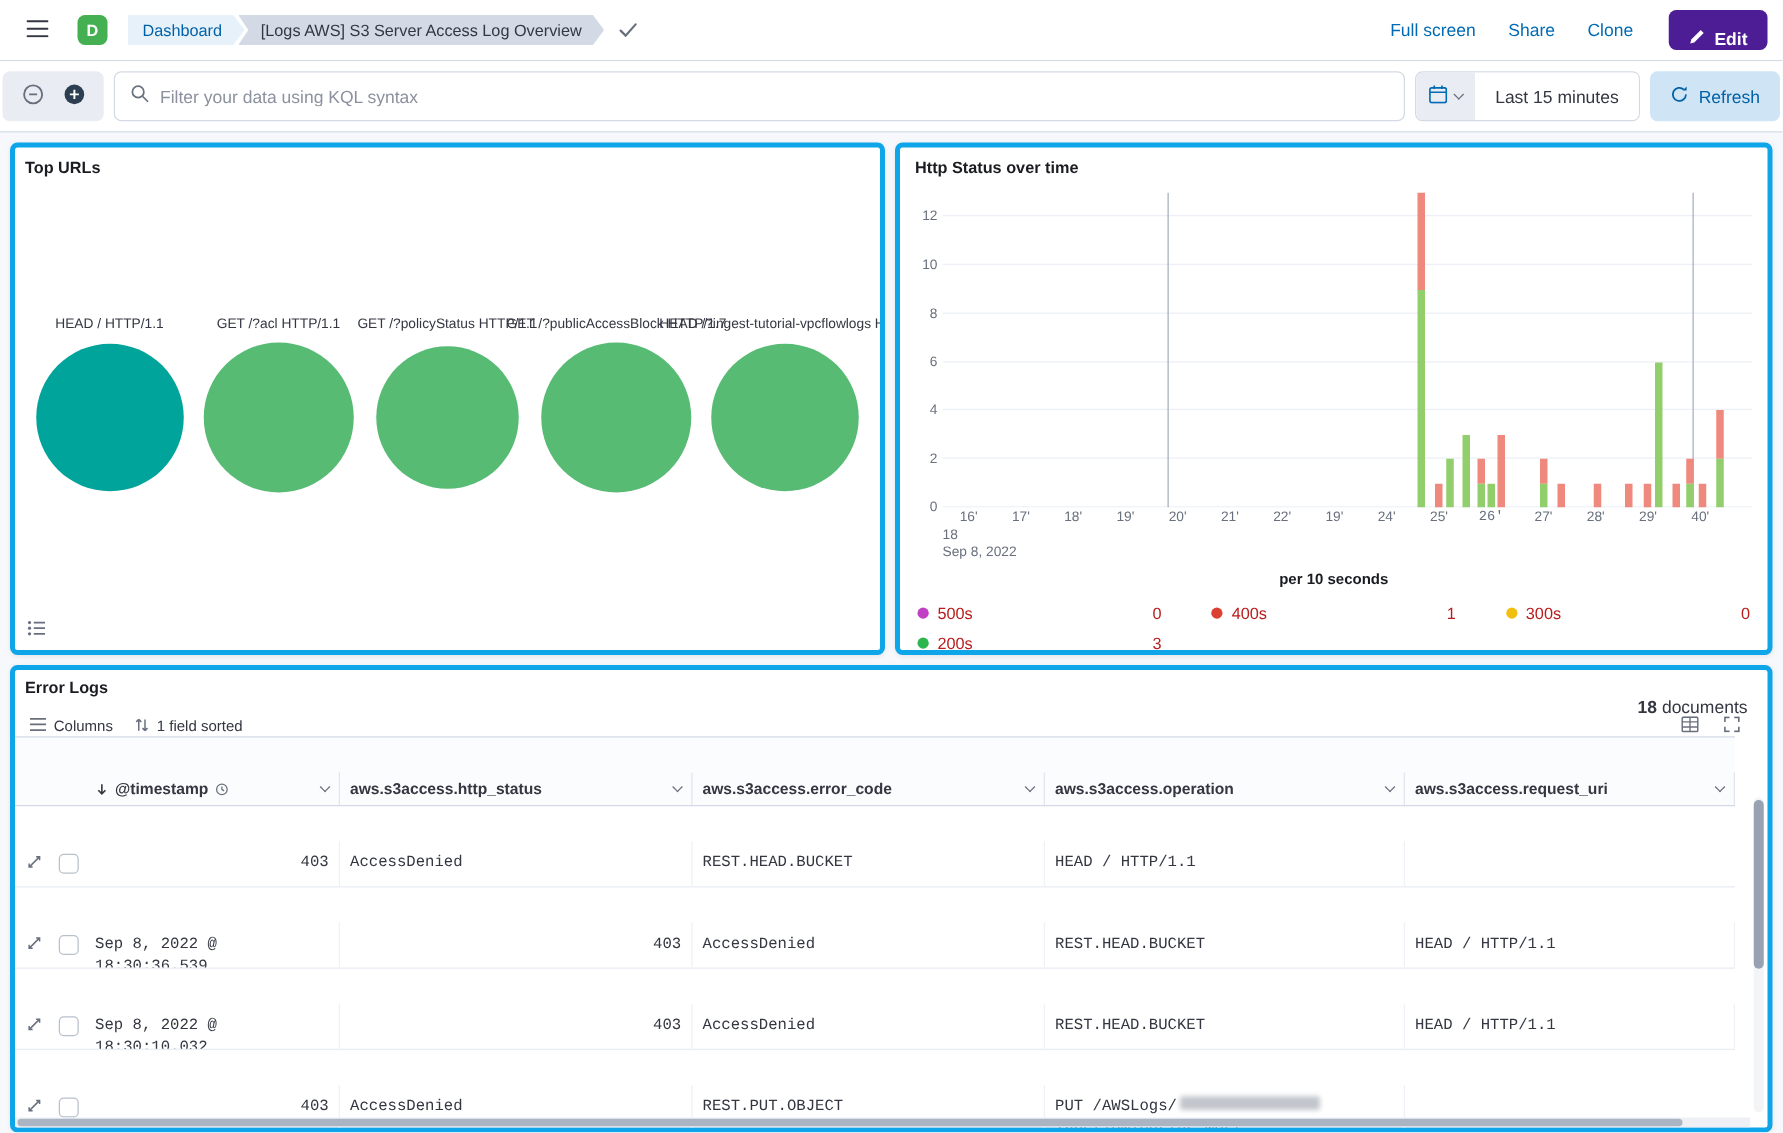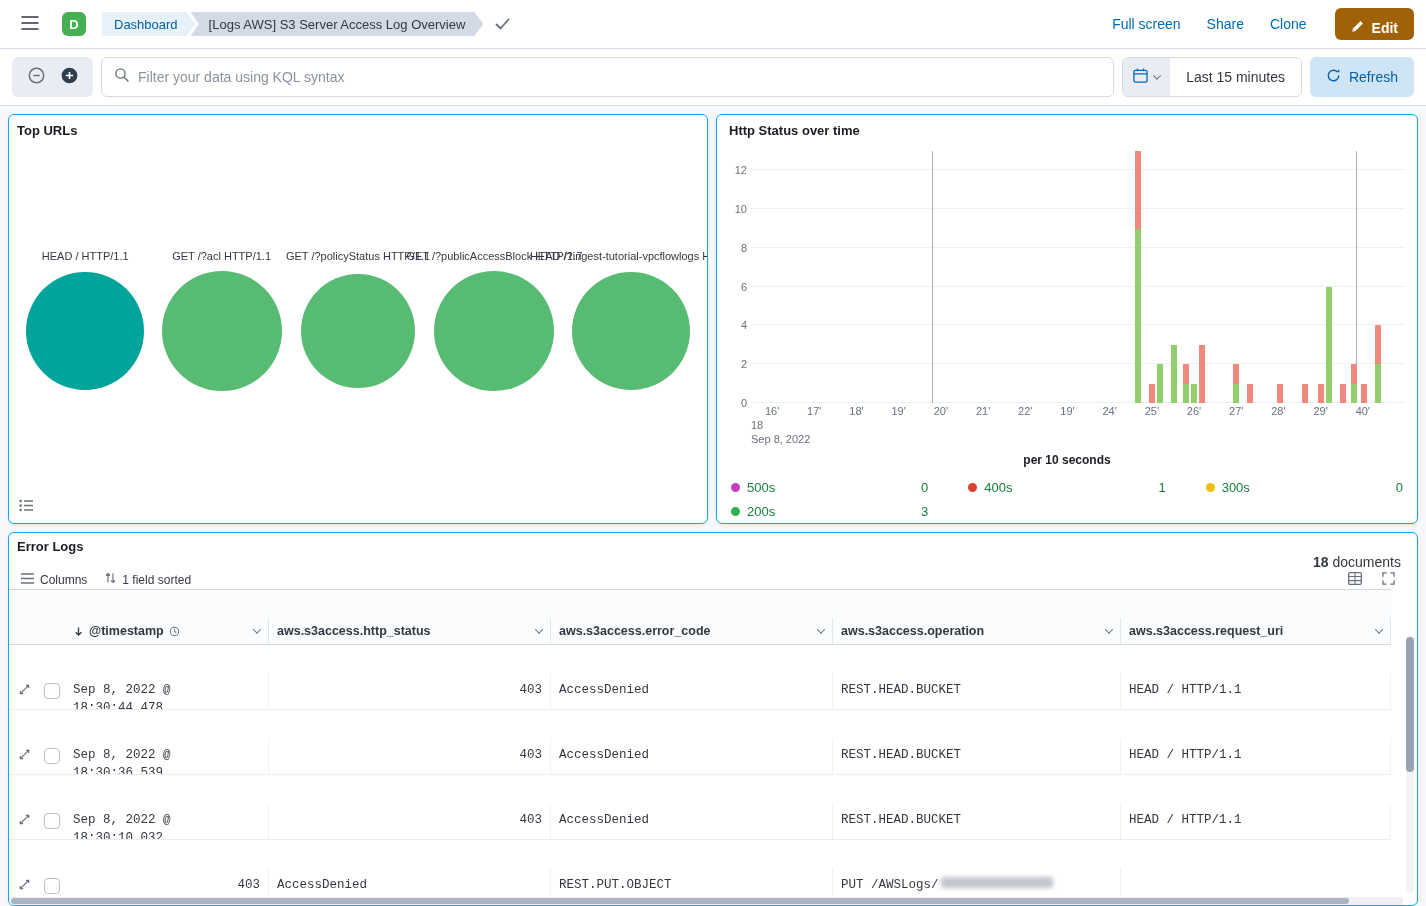--- a/index.html
+++ b/index.html
@@ -13,37 +13,37 @@
   .menu-btn { width:36px; height:36px; display:flex; align-items:center; justify-content:center; }
   .space-avatar { width:24px; height:24px; border-radius:6px; background:#44b051; color:#fff; font-size:13px; font-weight:700; display:flex; align-items:center; justify-content:center; margin-left:14px; }
   .crumbs { display:flex; align-items:center; margin-left:16px; }
   .crumb { position:relative; display:inline-flex; align-items:center; height:24px; font-size:13px; padding:0 18px 0 12px; background:#e6f1fa; color:#0061a6;
            clip-path:polygon(0 0,calc(100% - 9px) 0,100% 50%,calc(100% - 9px) 100%,0 100%); }
   .crumb.current { background:#d3dae6; color:#343741; margin-left:-5px; padding-left:18px;
            clip-path:polygon(0 0,calc(100% - 9px) 0,100% 50%,calc(100% - 9px) 100%,0 100%,8px 50%); }
   .saved-check { margin-left:12px; display:flex; align-items:center; }
   .tb-right { margin-left:auto; display:flex; align-items:center; gap:26px; }
   .tb-link { color:#006bb4; font-size:14px; }
-  .edit-btn { background:#a16207; color:#fff; height:32px; padding:12px 16px; border-radius:6px; font-size:14px; font-weight:700; display:flex; align-items:flex-start; gap:8px; margin-left:2px; }
+  .edit-btn { background:#4c1d95; color:#fff; height:32px; padding:1px 16px; border-radius:6px; font-size:14px; font-weight:700; display:flex; align-items:flex-end; gap:8px; margin-left:2px; }
 
   
-  .filter-bar { height:57px; background:#fff; border-bottom:1px solid #d3dae6; display:flex; align-items:center; gap:8px; padding:0 12px; }
+  .filter-bar { height:57px; background:#fff; border-bottom:1px solid #d3dae6; display:flex; align-items:center; gap:8px; padding:0 2px; }
   .filter-controls { width:81px; height:40px; background:#e9edf3; border-radius:6px; display:flex; align-items:center; justify-content:center; gap:16px; flex:none; }
   .kql-box { flex:1; height:40px; background:#fff; border:1px solid #d3dae6; border-radius:6px; display:flex; align-items:center; padding:0 12px; gap:8px; }
   .kql-box input { flex:1; border:none; outline:none; font-size:14px; color:#343741; background:transparent; }
   .kql-box input::placeholder { color:#8b919e; }
   .date-group { display:flex; height:40px; border:1px solid #d3dae6; border-radius:6px; overflow:hidden; flex:none; }
   .cal-btn { background:#e9edf3; display:flex; align-items:center; gap:6px; padding:0 10px; }
   .range-btn { background:#fff; padding:0 16px; font-size:14px; color:#343741; display:flex; align-items:center; }
   .refresh-btn { height:40px; padding:0 16px; background:#cfe4f5; border-radius:6px; color:#0061a6; font-size:14px; font-weight:500; display:flex; align-items:center; gap:8px; flex:none; }
   .chev { display:inline-block; width:6px; height:6px; border-right:1.6px solid #69707d; border-bottom:1.6px solid #69707d; transform:rotate(45deg) translate(-1px,-1px); }
 
   
   .dashboard { height:800px; padding:8px; display:flex; flex-direction:column; gap:8px; overflow:hidden; }
-  .panel { background:#fff; border:1px solid #0ea5e9; border-radius:6px; box-shadow:0 1px 4px rgba(0,0,0,.07); }
+  .panel { background:#fff; border:4px solid #0ea5e9; border-radius:6px; box-shadow:0 1px 4px rgba(0,0,0,.07); }
   .panel h3 { font-size:13px; font-weight:700; color:#1a1c21; }
   .row-top { display:flex; gap:8px; height:410px; flex:none; }
 
   
   .panel-urls { width:700px; flex:none; position:relative; padding:8px; overflow:hidden; }
   .bubbles { display:flex; margin-top:112px; }
   .bubble-item { width:20%; display:flex; flex-direction:column; align-items:center; }
   .bubble-label-wrap { height:16px; width:100%; display:flex; justify-content:center; }
   .bubble-label { white-space:nowrap; font-size:11px; color:#343741; }
   .bubble-circle-wrap { height:130px; display:flex; align-items:center; justify-content:center; }
@@ -59,21 +59,21 @@
   .gridline { position:absolute; left:0; right:0; height:1px; background:#eceff5; }
   .vline { position:absolute; top:0; bottom:0; width:1px; background:#a6b0bf; }
   .bar { position:absolute; bottom:0; width:6px; display:flex; flex-direction:column-reverse; }
   .xrow { display:flex; }
   .xspacer { width:22px; flex:none; }
   .xticks { flex:1; position:relative; height:14px; }
   .xtick { position:absolute; top:2px; transform:translateX(-50%); font-size:11px; color:#69707d; white-space:nowrap; }
   .xdate { margin-left:22px; margin-top:2px; font-size:11px; color:#69707d; line-height:1.25; }
   .x-title { text-align:center; font-size:12px; font-weight:700; color:#1a1c21; margin-top:6px; }
   .legend { margin-top:13px; display:grid; grid-template-columns:1fr 1fr 1fr; column-gap:40px; row-gap:9px; padding:0 2px; }
-  .legend-item { display:flex; align-items:center; gap:7px; font-size:13px; color:#15803d; }
+  .legend-item { display:flex; align-items:center; gap:7px; font-size:13px; color:#b91c1c; }
   .dot { width:9px; height:9px; border-radius:50%; flex:none; }
   .lval { margin-left:auto; }
 
   
   .panel-logs { height:374px; flex:none; position:relative; overflow:hidden; padding-top:6px; display:flex; flex-direction:column; }
   .panel-logs h3 { padding:0 8px; height:18px; }
   .doc-count { text-align:right; padding-right:16px; font-size:14px; height:22px; }
   .doc-count b { font-weight:700; }
   .grid-toolbar { display:flex; align-items:center; gap:18px; padding:0 12px; height:30px; font-size:12px; color:#343741; }
   .tool-btn { display:flex; align-items:center; gap:6px; font-size:12px; color:#343741; }
@@ -333,21 +333,21 @@
             <div class="xtick" style="left: 3.22581%;">16'</div>
             <div class="xtick" style="left: 9.67742%;">17'</div>
             <div class="xtick" style="left: 16.129%;">18'</div>
             <div class="xtick" style="left: 22.5806%;">19'</div>
             <div class="xtick" style="left: 29.0323%;">20'</div>
             <div class="xtick" style="left: 35.4839%;">21'</div>
             <div class="xtick" style="left: 41.9355%;">22'</div>
             <div class="xtick" style="left: 48.3871%;">19'</div>
             <div class="xtick" style="left: 54.8387%;">24'</div>
             <div class="xtick" style="left: 61.2903%;">25'</div>
-            <div class="xtick" style="left: 67.7419%;">26'</div>
+            <div class="xtick" style="left: 67.7419%; font-family: Liberation Mono, monospace;">26'</div>
             <div class="xtick" style="left: 74.1935%;">27'</div>
             <div class="xtick" style="left: 80.6452%;">28'</div>
             <div class="xtick" style="left: 87.0968%;">29'</div>
             <div class="xtick" style="left: 93.5484%;">40'</div>
           </div>
       </div>
       <div class="xdate">
         <div>18</div>
         <div>Sep 8, 2022</div>
       </div>
@@ -459,21 +459,20 @@
             <div class="gcell ctrl">
               <button class="expand-btn">
                 <svg viewBox="0 0 14 14" width="13" height="13" fill="none" stroke="#69707d" stroke-width="1.3">
                   <path d="M2.5 11.5l9-9M8.5 2.5h3v3M5.5 11.5h-3v-3"></path>
                 </svg>
               </button>
             </div>
             <div class="gcell ctrl">
               <span class="checkbox"></span>
             </div>
-            <div class="gcell gbody">Sep 8, 2022 @ 18:30:44.478</div>
             <div class="gcell gbody right">403</div>
             <div class="gcell gbody">AccessDenied</div>
             <div class="gcell gbody">REST.HEAD.BUCKET</div>
             <div class="gcell gbody">HEAD / HTTP/1.1</div>
           </div>
           <div class="grow">
             <div class="gcell ctrl">
               <button class="expand-btn">
                 <svg viewBox="0 0 14 14" width="13" height="13" fill="none" stroke="#69707d" stroke-width="1.3">
                   <path d="M2.5 11.5l9-9M8.5 2.5h3v3M5.5 11.5h-3v-3"></path>

